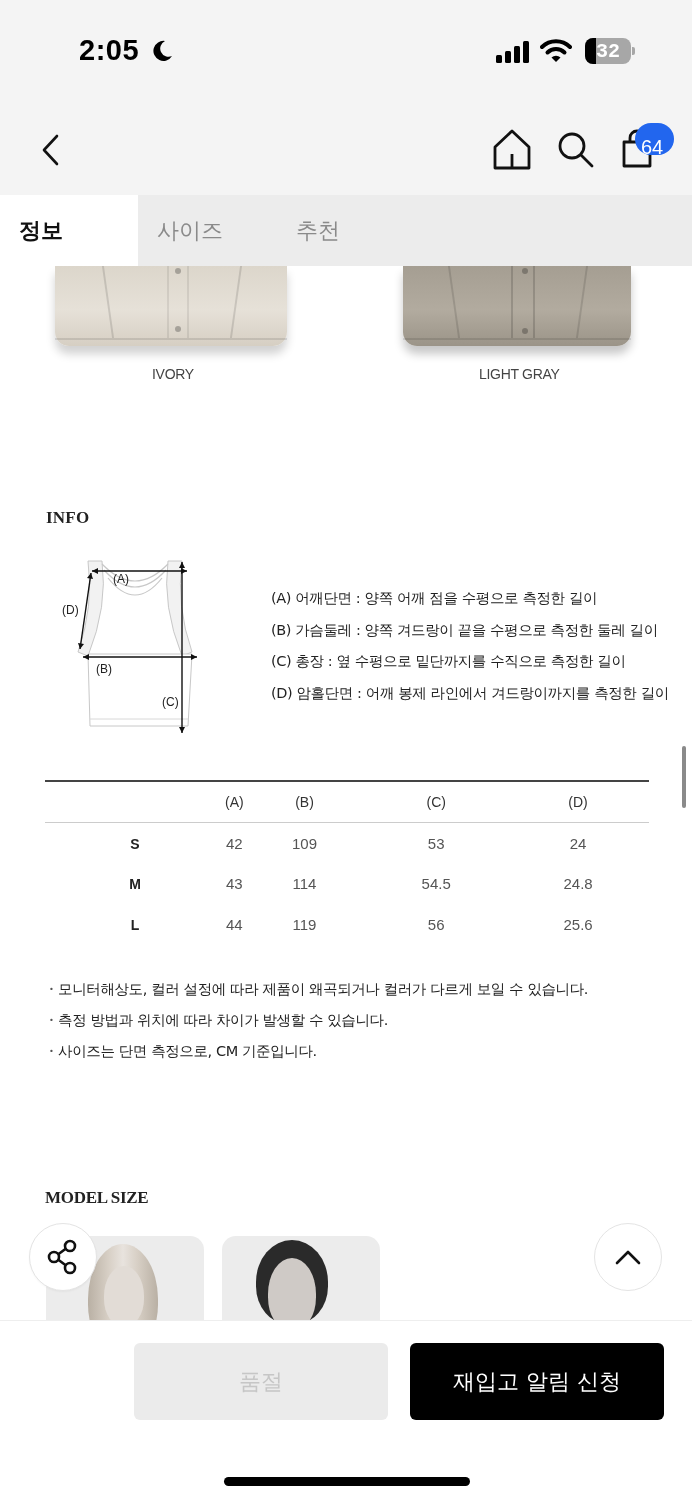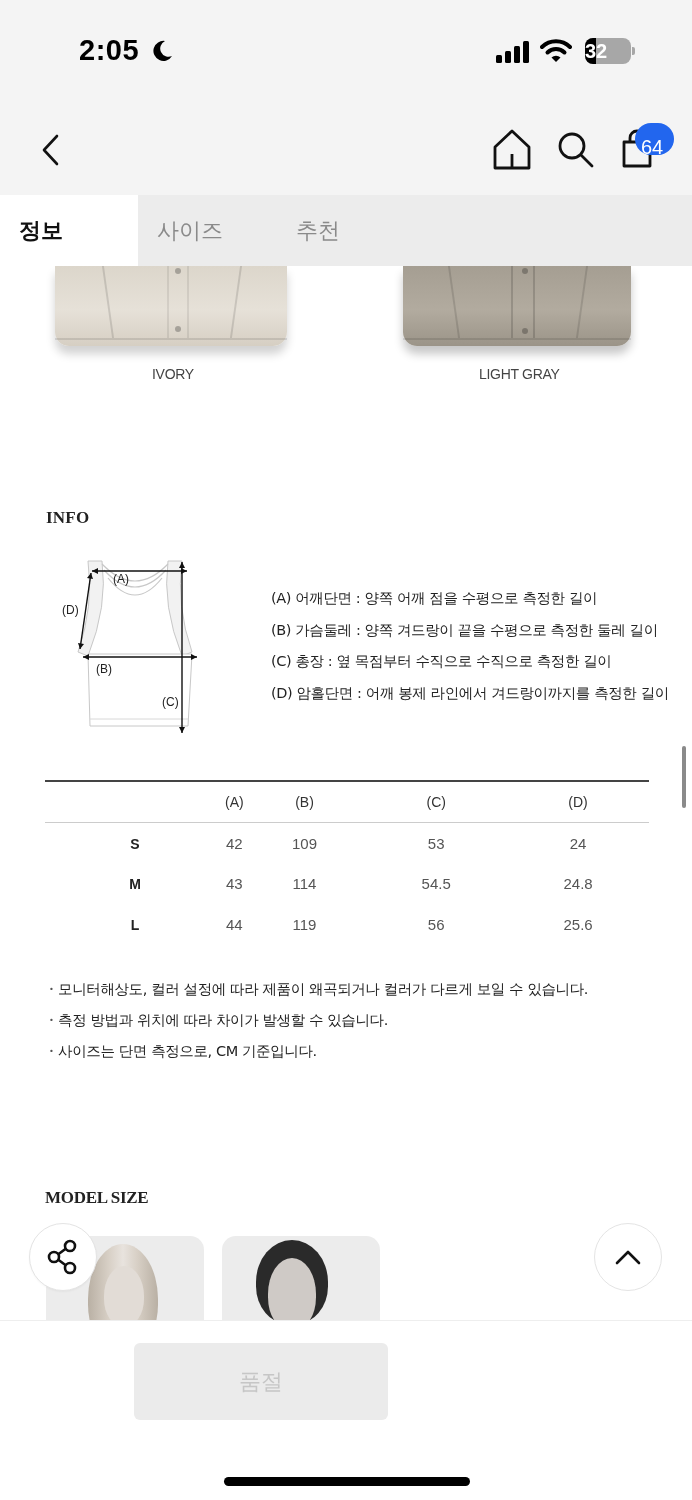--- a/index.html
+++ b/index.html
@@ -7,21 +7,21 @@
   body { font-family: "DejaVu Sans", "Liberation Sans", sans-serif; color: #111; position: relative; }
 
   
   .status-bar { position: absolute; top: 0; left: 0; width: 692px; height: 100px; background: #f4f4f4; }
   .status-time { position: absolute; left: 79px; top: 34px; font-family: "Liberation Sans", sans-serif; font-weight: 700; font-size: 29px; letter-spacing: 0.5px; color: #000; }
   .moon-icon { position: absolute; left: 150px; top: 39px; width: 24px; height: 24px; }
   .signal-icon { position: absolute; left: 496px; top: 41px; }
   .wifi-icon { position: absolute; left: 540px; top: 39px; }
   .battery { position: absolute; left: 585px; top: 38px; width: 46px; height: 26px; border-radius: 8px; background: #a7a7a7; overflow: hidden; }
   .battery-fill { position: absolute; left: 0; top: 0; width: 11px; height: 100%; background: #000; }
-  .battery-text { position: absolute; left: 0; right: 0; top: 2px; font-family: Liberation Sans, sans-serif; font-weight: 700; font-size: 20px; color: #fff; }
+  .battery-text { position: absolute; left: 0; right: 0; top: 2px; text-align: center; font-family: Liberation Mono, monospace; font-weight: 700; font-size: 20px; color: #fff; }
   .battery-cap { position: absolute; left: 632px; top: 47px; width: 3px; height: 8px; border-radius: 0 2px 2px 0; background: #a7a7a7; }
 
   
   .nav-bar { position: absolute; top: 100px; left: 0; width: 692px; height: 95px; background: #f4f4f4; }
   .back-btn { position: absolute; left: 30px; top: 28px; width: 40px; height: 44px; display: flex; align-items: center; justify-content: center; cursor: pointer; }
   .home-btn { position: absolute; left: 492px; top: 28px; width: 40px; height: 44px; cursor: pointer; }
   .search-btn { position: absolute; left: 555px; top: 28px; width: 40px; height: 44px; cursor: pointer; }
   .cart-btn { position: absolute; left: 618px; top: 28px; width: 44px; height: 44px; cursor: pointer; }
   .cart-badge { position: absolute; left: 635px; top: 123px; min-width: 39px; height: 32px; padding: 8px 6px; border-radius: 16px; background: #2266ee; color: #fff; font-family: "Liberation Sans", sans-serif; font-size: 20px; line-height: 32px; }
 
@@ -193,21 +193,21 @@
 
     <path d="M31 17 L20 93" stroke="#111" stroke-width="1.4"></path>
     <path d="M31 17 L27 22 L33 23 Z" fill="#111"></path>
     <path d="M20 93 L18 87 L24 88 Z" fill="#111"></path>
     <text x="2" y="58" font-size="12" fill="#222" font-family="Liberation Sans, sans-serif">(D)</text>
   </svg>
 
   <div class="desc-list">
     <div class="desc-item">(A) 어깨단면 : 양쪽 어깨 점을 수평으로 측정한 길이</div>
     <div class="desc-item">(B) 가슴둘레 : 양쪽 겨드랑이 끝을 수평으로 측정한 둘레 길이</div>
-    <div class="desc-item">(C) 총장 : 옆 목점부터 수직으로 수직으로 측정한 길이</div>
+    <div class="desc-item">(C) 총장 : 옆 수평으로 밑단까지를 수직으로 측정한 길이</div>
     <div class="desc-item">(D) 암홀단면 : 어깨 봉제 라인에서 겨드랑이까지를 측정한 길이</div>
   </div>
 
   <table class="size-table">
     <thead>
       <tr>
         <th style="width:180px"></th>
         <th style="width:0">(A)</th>
         <th>(B)</th>
         <th>(C)</th>
@@ -268,14 +268,15 @@
 <div class="top-btn">
   <svg width="28" height="18" viewBox="0 0 28 18">
     <path d="M3 15 L14 4 L25 15" stroke="#111" stroke-width="2.6" fill="none" stroke-linecap="round" stroke-linejoin="round"></path>
   </svg>
 </div>
 
 <div class="scrollbar"></div>
 
 <div class="bottom-bar">
   <button class="soldout-btn">품절</button>
+  <button class="restock-btn">재입고 알림 신청</button>
   <div class="home-indicator"></div>
 </div>
 
 </body></html>

